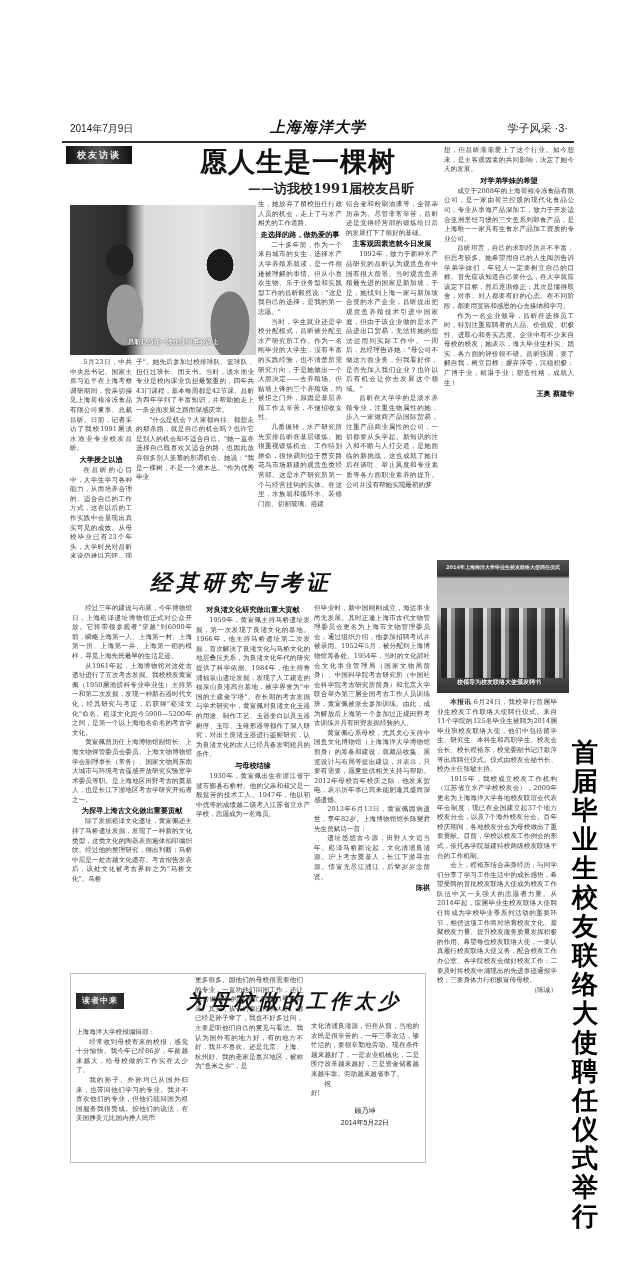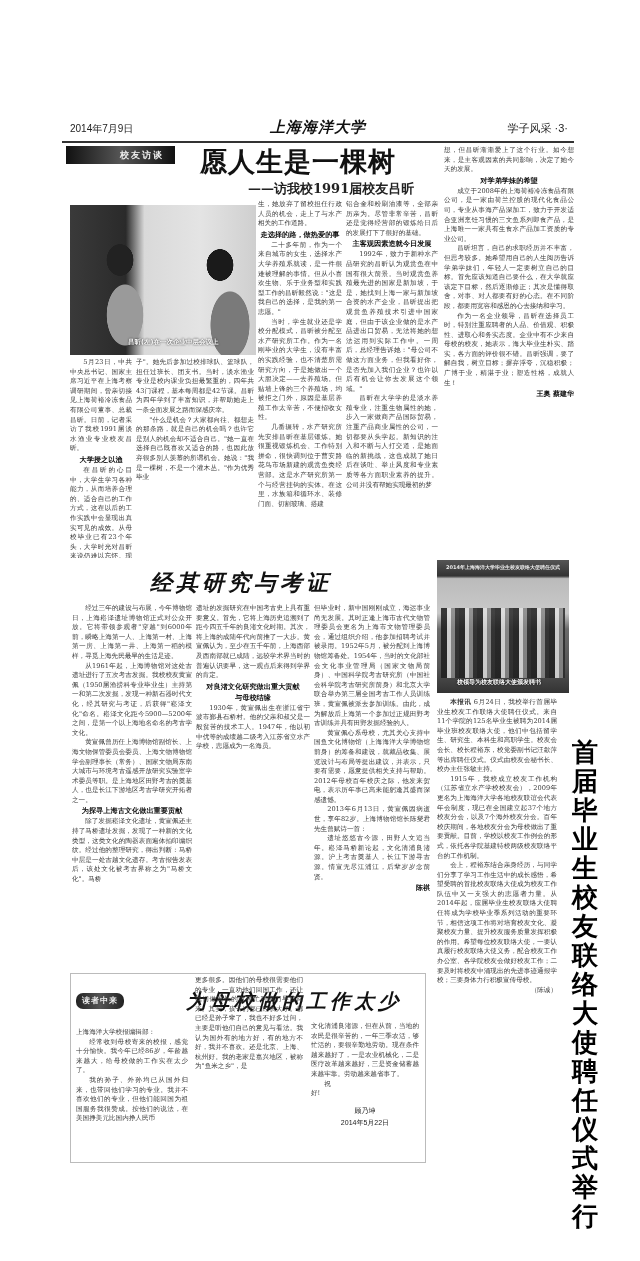--- a/index.html
+++ b/index.html
@@ -10,21 +10,21 @@
   .mh-logo { position:absolute; left:0; right:0; top:0; text-align:center; font-size:15px; font-weight:bold; font-style:italic; color:#111; letter-spacing:1px; }
   .mh-section { position:absolute; right:6px; top:3px; font-family:"Liberation Sans", sans-serif; font-size:11px; color:#222; }
   .mh-rule { position:absolute; left:62px; top:141px; width:512px; height:2px; background:#333; }
 
   .col-text { font-size:6.6px; line-height:9.6px; color:#3a3a3a; text-align:justify; overflow:hidden; }
   .col-text p { margin:0; text-indent:2em; }
   .sub-head { font-size:7.2px; font-weight:bold; text-align:center; color:#111; line-height:10px; margin:1px 0; font-family:"DejaVu Sans", sans-serif; }
   .byline { font-size:7px; font-weight:bold; text-align:right; color:#111; margin-top:2px; font-family:"DejaVu Sans", sans-serif; }
 
   
-  .col-badge { position:absolute; left:66px; top:146px; width:66px; height:18px; background:linear-gradient(90deg,#111 0%,#555 50%,#111 100%); color:#eee; font-size:9px; font-weight:bold; text-align:center; line-height:18px; letter-spacing:2px;padding-left:43px; }
+  .col-badge { position:absolute; left:66px; top:146px; width:66px; height:18px; background:linear-gradient(90deg,#111 0%,#555 50%,#111 100%); color:#eee; font-size:9px; font-weight:bold; text-align:center; line-height:18px; letter-spacing:2px; }
   .a1-title { position:absolute; left:200px; top:144px; width:240px; font-size:27px; font-weight:bold; color:#111; letter-spacing:1px; font-family:"DejaVu Serif", serif; }
   .a1-subtitle { position:absolute; left:248px; top:180px; font-size:13px; font-weight:bold; color:#222; font-family:"DejaVu Serif", serif; }
   .a1-photo { position:absolute; left:70px; top:205px; width:186px; height:150px; background:
       radial-gradient(ellipse 22px 26px at 50px 55px,#222 60%,transparent 62%),
       radial-gradient(ellipse 30px 50px at 55px 110px,#9a9a9a 60%,transparent 62%),
       radial-gradient(ellipse 22px 26px at 150px 60px,#1a1a1a 60%,transparent 62%),
       radial-gradient(ellipse 32px 55px at 160px 120px,#7a7a7a 60%,transparent 62%),
       linear-gradient(90deg,#3a3a3a 0%,#2a2a2a 30%,#d9d9d9 40%,#e4e4e4 70%,#cfcfcf 100%); }
   .a1-photo-caption { position:absolute; left:58px; bottom:8px; color:#fff; font-size:6.5px; font-weight:bold; font-family:"DejaVu Sans", sans-serif; text-shadow:0 0 2px #000; }
 
@@ -46,21 +46,21 @@
   .a3-banner { position:absolute; left:0; top:4px; width:132px; text-align:center; font-size:5px; color:#eee; font-weight:bold; font-family:"DejaVu Sans", sans-serif; }
   .a3-people { position:absolute; left:4px; top:48px; width:124px; height:70px; background:
       repeating-linear-gradient(90deg,#1e1e1e 0 6px,#e0e0e0 6px 10px,#888 10px 14px,#2a2a2a 14px 18px); opacity:.85; }
   .a3-caption { position:absolute; left:20px; bottom:6px; color:#fff; font-size:6px; font-weight:bold; font-family:"DejaVu Sans", sans-serif; text-shadow:0 0 2px #000; }
   .a3-body { position:absolute; left:437px; top:698px; width:120px; height:480px; }
   .a3-vtitle { position:absolute; left:570px; top:738px; width:30px; font-family:"DejaVu Sans", sans-serif; font-size:26px; font-weight:bold; color:#000; line-height:29px; text-align:center; word-break:break-all; }
   .a3-author { font-size:6.6px; text-align:right; }
 
   
   .a4-box { position:absolute; left:70px; top:973px; width:356px; height:190px; border:1px solid #bbb; box-sizing:border-box; }
-  .a4-badge { position:absolute; left:26px; top:993px; width:48px; height:16px; background:linear-gradient(90deg,#222,#555,#222); color:#eee; font-size:8px; font-weight:bold; text-align:center; line-height:16px; font-family:"DejaVu Sans", sans-serif; letter-spacing:1px;border-radius:7px; }
+  .a4-badge { position:absolute; left:26px; top:993px; width:48px; height:16px; background:linear-gradient(90deg,#222,#555,#222); color:#eee; font-size:8px; font-weight:bold; text-align:center; line-height:16px; font-family:"DejaVu Sans", sans-serif; letter-spacing:1px; }
   .a4-title { position:absolute; left:186px; top:988px; font-size:20px; font-weight:bold; font-style:italic; color:#111; letter-spacing:4px; font-family:"DejaVu Serif", serif;text-align:center; }
   .a4-c1 { position:absolute; left:76px; top:1028px; width:112px; height:130px; }
   .a4-c2 { position:absolute; left:195px; top:976px; width:108px; height:130px; }
   .a4-c3 { position:absolute; left:311px; top:1022px; width:108px; height:130px; }
   .a4-sign { text-align:center; font-family:"Liberation Sans", sans-serif; font-size:7px; color:#222; line-height:12px; }
   .a4-blessing { text-indent:2em; }
 </style>
 </head>
 <body>
 
@@ -114,22 +114,22 @@
 
   <div class="a2-title">经其研究与考证</div>
   <div class="col-text a2-c1">
     <p>经过三年的建设与布展，今年博物馆日，上海崧泽遗址博物馆正式对公众开放。它将带领参观者"穿越"到6000年前，瞬略上海第一人、上海第一村、上海第一房、上海第一井、上海第一稻的模样，寻觅上海先民最早的生活足迹。</p>
     <p>从1961年起，上海博物馆对这处古遗址进行了五次考古发掘。我校校友黄宣佩（1950届渔捞科专业毕业生）主持第一和第二次发掘，发现一种新石器时代文化，经其研究与考证，后获得"崧泽文化"命名。崧泽文化距今5900—5200年之间，是第一个以上海地名命名的考古学文化。</p>
     <p>黄宣佩曾历任上海博物馆副馆长、上海文物保管委员会委员、上海文物博物馆学会副理事长（常务）、国家文物局东南大城市与环境考古遥感开放研究实验室学术委员等职。是上海地区田野考古的奠基人，也是长江下游地区考古学研究开拓者之一。</p>
     <div class="sub-head">为探寻上海古文化做出重要贡献</div>
     <p>除了发掘崧泽文化遗址，黄宣佩还主持了马桥遗址发掘，发现了一种新的文化类型，这类文化的陶器表面遍体拍印编织纹。经过他的整理研究，得出判断：马桥中层是一处古越文化遗存。考古报告发表后，该处文化被考古界称之为"马桥文化"。马桥</p>
   </div>
   <div class="col-text a2-c2">
-    <p style="text-indent:0">遗址的发掘研究在中国考古史上具有重要意义。首先，它将上海历史追溯到了距今四五千年的良渚文化时期。其次，将上海的成陆年代向前推了一大步。黄宣佩认为，至少在五千年前，上海西部及西南部就已成陆，远较学术界当时的普遍认识要早，这一观点后来得到学界的肯定。</p>
     <div class="sub-head">对良渚文化研究做出重大贡献</div>
+    <p>1959年，黄宣佩主持马桥遗址发掘，第一次发现了良渚文化的墓地。1966年，他主持马桥遗址第二次发掘，首次解决了良渚文化与马桥文化的地层叠压关系，为良渚文化年代的研究提供了科学依据。1984年，他主持青浦福泉山遗址发掘，发现了人工建造的福泉山良渚高台墓地，被学界誉为"中国的土建金字塔"。在长期的考古发掘与学术研究中，黄宣佩对良渚文化玉器的用途、制作工艺、玉器变白以及玉器树俘、玉琮、玉锥形器等都作了深入研究，对出土良渚玉器进行鉴赆研究，认为良渚文化的古人已经具备发明轮具的条件。</p>
     <div class="sub-head">与母校结缘</div>
     <p>1930年，黄宣佩出生在浙江省宁波市鄞县石桥村。他的父亲和叔父是一般贫苦的技术工人。1947年，他以初中优等的成绩越二级考入江苏省立水产学校，志愿成为一名海员。</p>
   </div>
   <div class="col-text a2-c3">
     <p style="text-indent:0">但毕业时，新中国刚刚成立，海运事业尚无发展。其时正逢上海市古代文物管理委员会更名为上海市文物管理委员会，通过组织介绍，他参加招聘考试并被录用。1952年5月，被分配到上海博物馆筹备处。1954年，当时的文化部社会文化事业管理局（国家文物局前身）、中国科学院考古研究所（中国社会科学院考古研究所前身）和北京大学联合举办第三届全国考古工作人员训练班，黄宣佩被派去参加训练。由此，成为解放后上海第一个参加过正规田野考古训练并具有田野发掘经验的人。</p>
     <p>黄宣佩心系母校，尤其关心支持中国鱼文化博物馆（上海海洋大学博物馆前身）的筹备和建设，就藏品收集、展览设计与布局等提出建议，并表示，只要有需要，愿意提供相关支持与帮助。2012年母校百年校庆之际，他发来贺电，表示历年事已高未能躬逢其盛而深感遗憾。</p>
     <p>2013年6月13日，黄宣佩因病逝世，享年82岁。上海博物馆馆长陈燮君先生曾赋诗一首：</p>
     <p>遗址悠悠古今源，田野人文追当年。崧泽马桥新论起，文化清浦良渚源。沪上考古奠基人，长江下游寻古源。情宣无尽江浦江，后辈岁岁念前贤。</p>
     <div class="byline">陈祺</div>
   </div>

